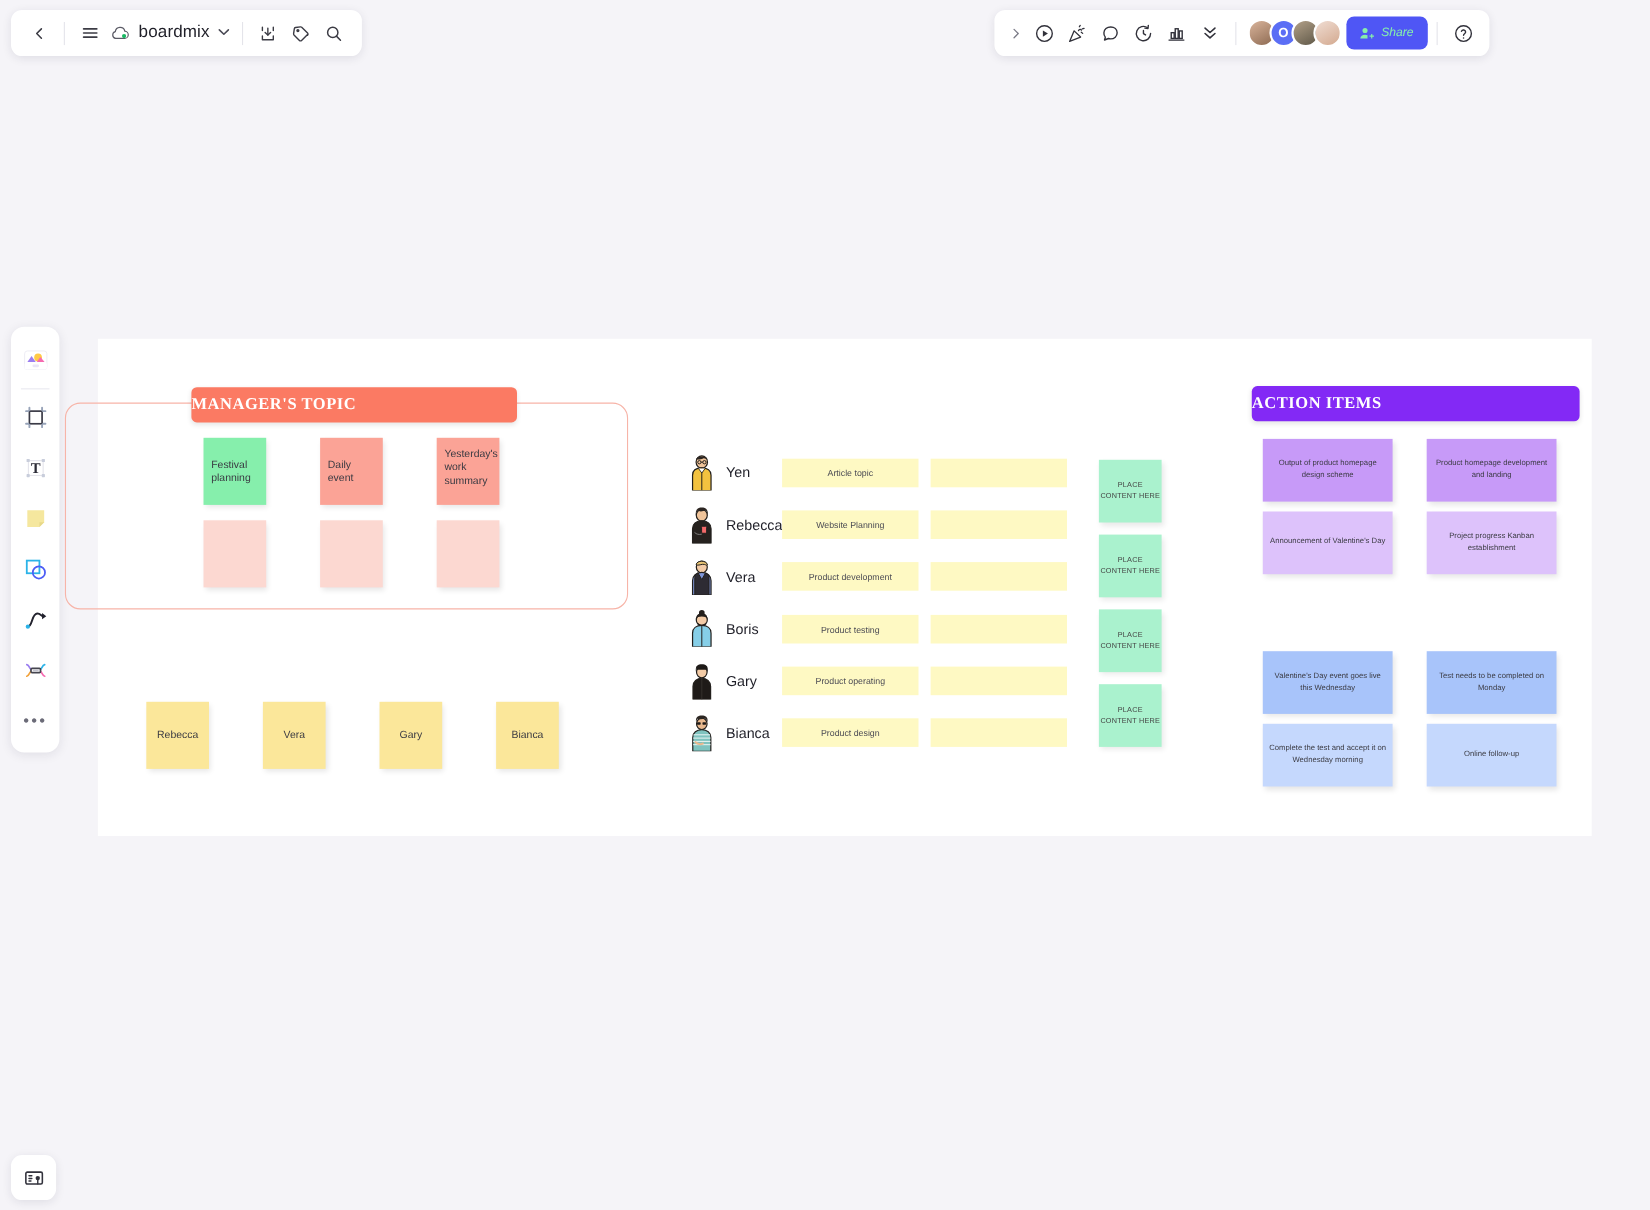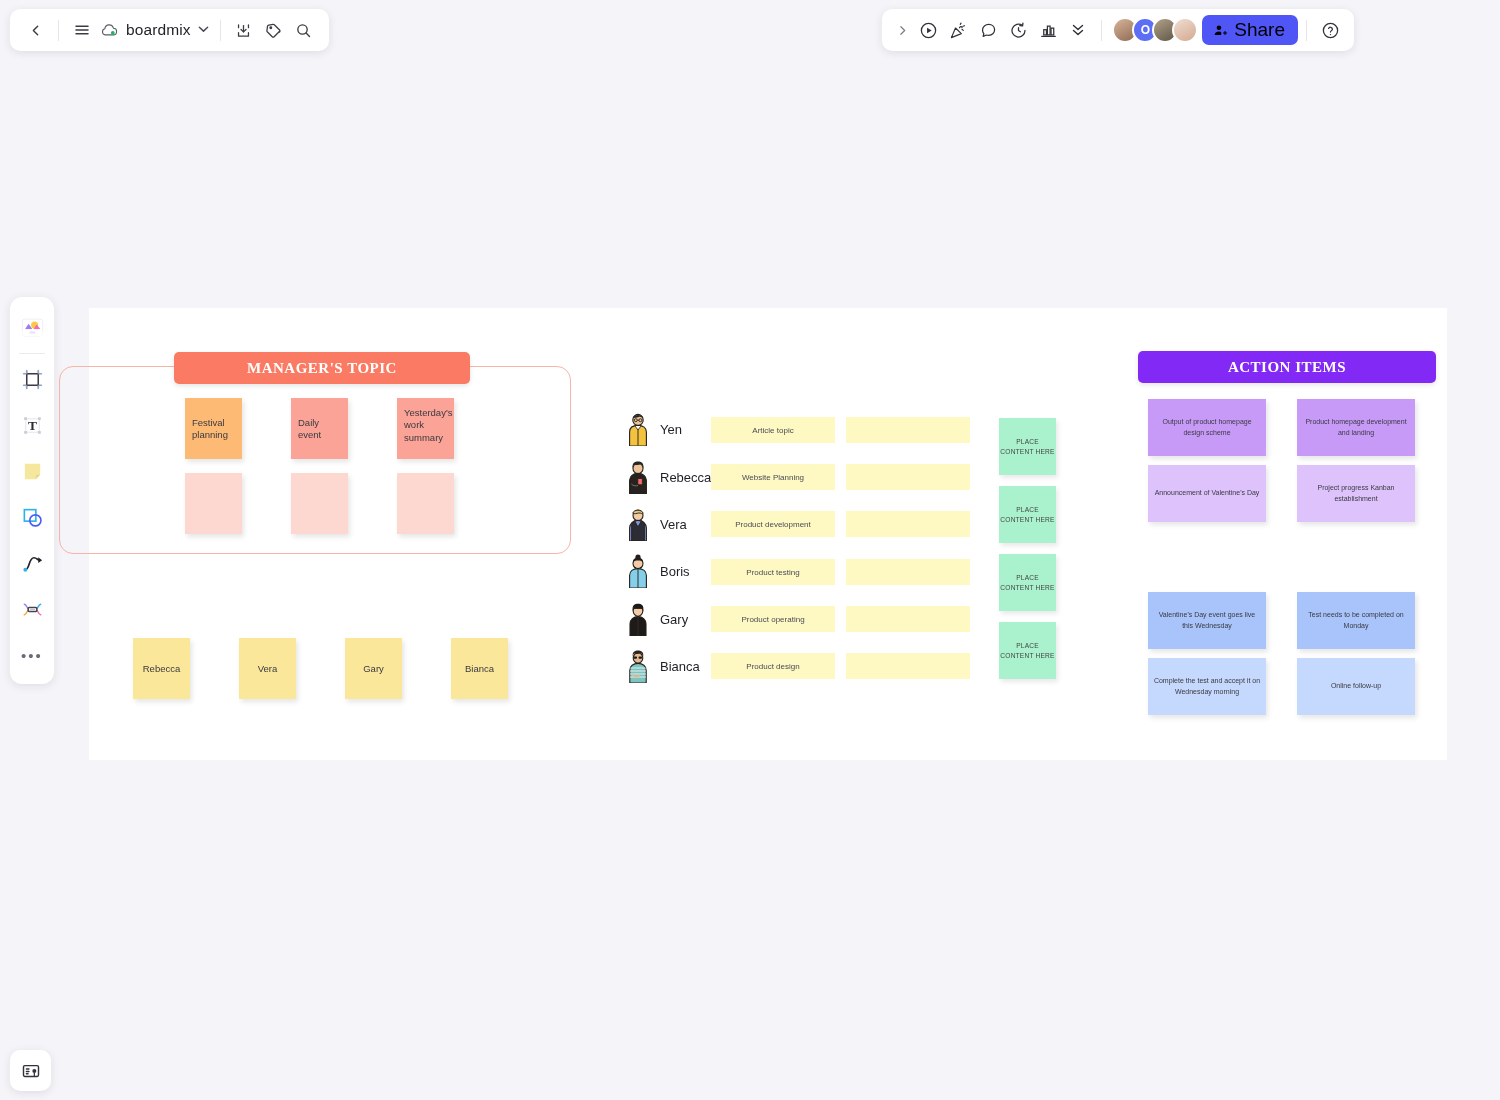--- a/index.html
+++ b/index.html
@@ -41,23 +41,23 @@
   .avatars { display: flex; align-items: center; margin: 0 4px 0 2px; }
   .av {
     width: 26px; height: 26px; border-radius: 50%;
     margin-left: -6px; border: 2px solid #fff; overflow: hidden;
     display: flex; align-items: center; justify-content: center;
     font-size: 12px; color: #fff; background: #ccc;
   }
   .av:first-child { margin-left: 0; }
   .share-btn {
     display: flex; align-items: center; gap: 6px;
-    background: #4f56f5; color: #000000; border: none; cursor: pointer;
+    background: #4f56f5; color: #86efac; border: none; cursor: pointer;
     height: 30px; border-radius: 7px; padding: 0 13px 0 11px;
-    font-size: 19px; font-family: "Liberation Sans", sans-serif;
+    font-size: 11px; font-family: "Liberation Sans", sans-serif; font-style: italic;
   }
 
   
   .rail {
     position: absolute; left: 10px; top: 297px;
     width: 44px; background: #fff; border-radius: 12px;
     padding: 7px 0 6px; display: flex; flex-direction: column; align-items: center;
     box-shadow: 0 2px 10px rgba(30,30,60,.10);
   }
   .rail-item {
@@ -76,21 +76,21 @@
 
   
   .board {
     position: absolute; left: 89px; top: 308px;
     width: 1358px; height: 452px; background: #fff;
   }
 
   
   .pill {
     position: absolute; height: 32px; border-radius: 5px;
-    display: flex; align-items: center; justify-content: center;
+    display: flex; align-items: center; 
     color: #fff; font-family: "Liberation Serif", serif; font-weight: bold;
     font-size: 15px; letter-spacing: .5px;
     box-shadow: 0 2px 5px rgba(0,0,0,.10);
   }
 
   .frame-outline {
     position: absolute; border: 1.3px solid #f7b4a8;
     border-radius: 14px;
   }
 
@@ -326,21 +326,21 @@
   </div>
 
   <div class="board">
 
     <div class="frame-outline" style="left:-30px; top:58px; width:512px; height:188px;"></div>
 
     <div class="pill" style="left:85px; top:44px; width:296px; background:#fb7a63;">
       <span>MANAGER'S TOPIC</span>
     </div>
 
-    <div class="note" style="left:96px; top:90px; width:57px; height:61px; background:#fdba74; font-size:9.5px; justify-content:flex-start; text-align:left; padding-left:7px;">
+    <div class="note" style="left:96px; top:90px; width:57px; height:61px; background:#86efac; font-size:9.5px; justify-content:flex-start; text-align:left; padding-left:7px;">
       <span>Festival planning</span>
     </div>
     <div class="note" style="left:202px; top:90px; width:57px; height:61px; background:#fba396; font-size:9.5px; justify-content:flex-start; text-align:left; padding-left:7px;">
       <span>Daily event</span>
     </div>
     <div class="note" style="left:308px; top:90px; width:57px; height:61px; background:#fba396; font-size:9.5px; justify-content:flex-start; align-items:flex-start; text-align:left; padding:9px 0 0 7px; line-height:1.3;">
       <span>Yesterday's work summary</span>
     </div>
 
     <div class="note" style="left:96px; top:165px; width:57px; height:61px; background:#fcd8d1;">

